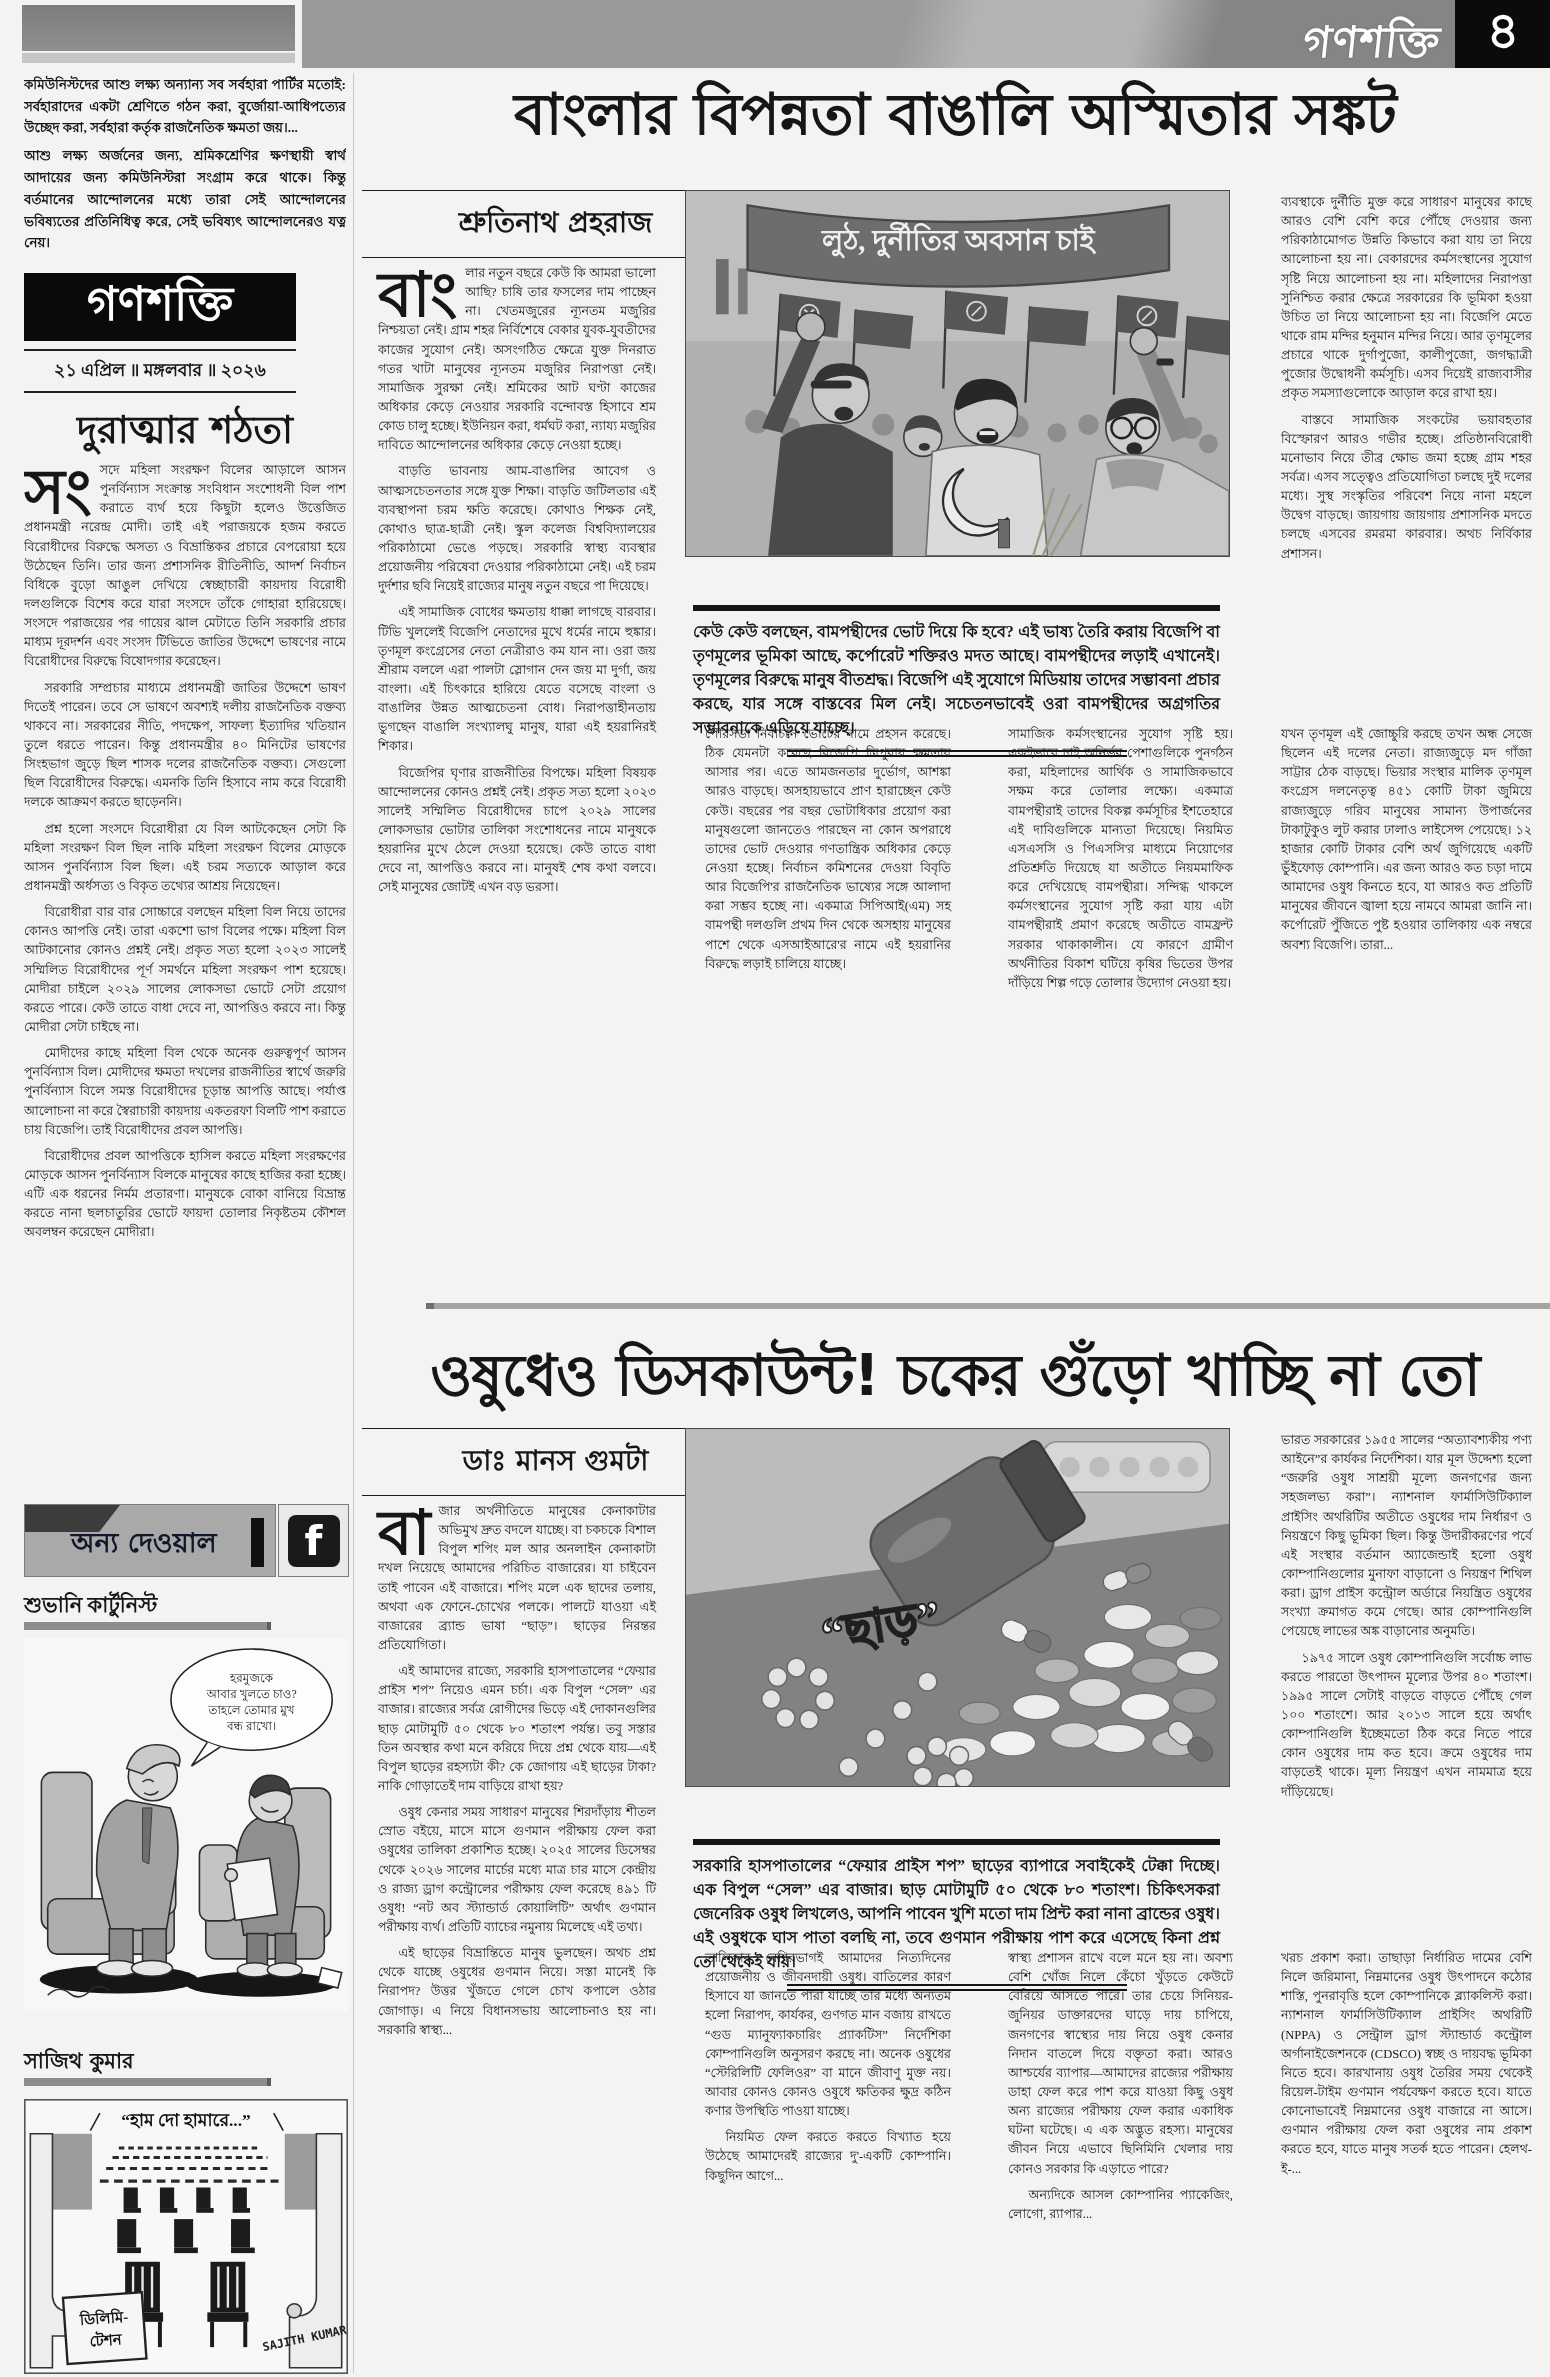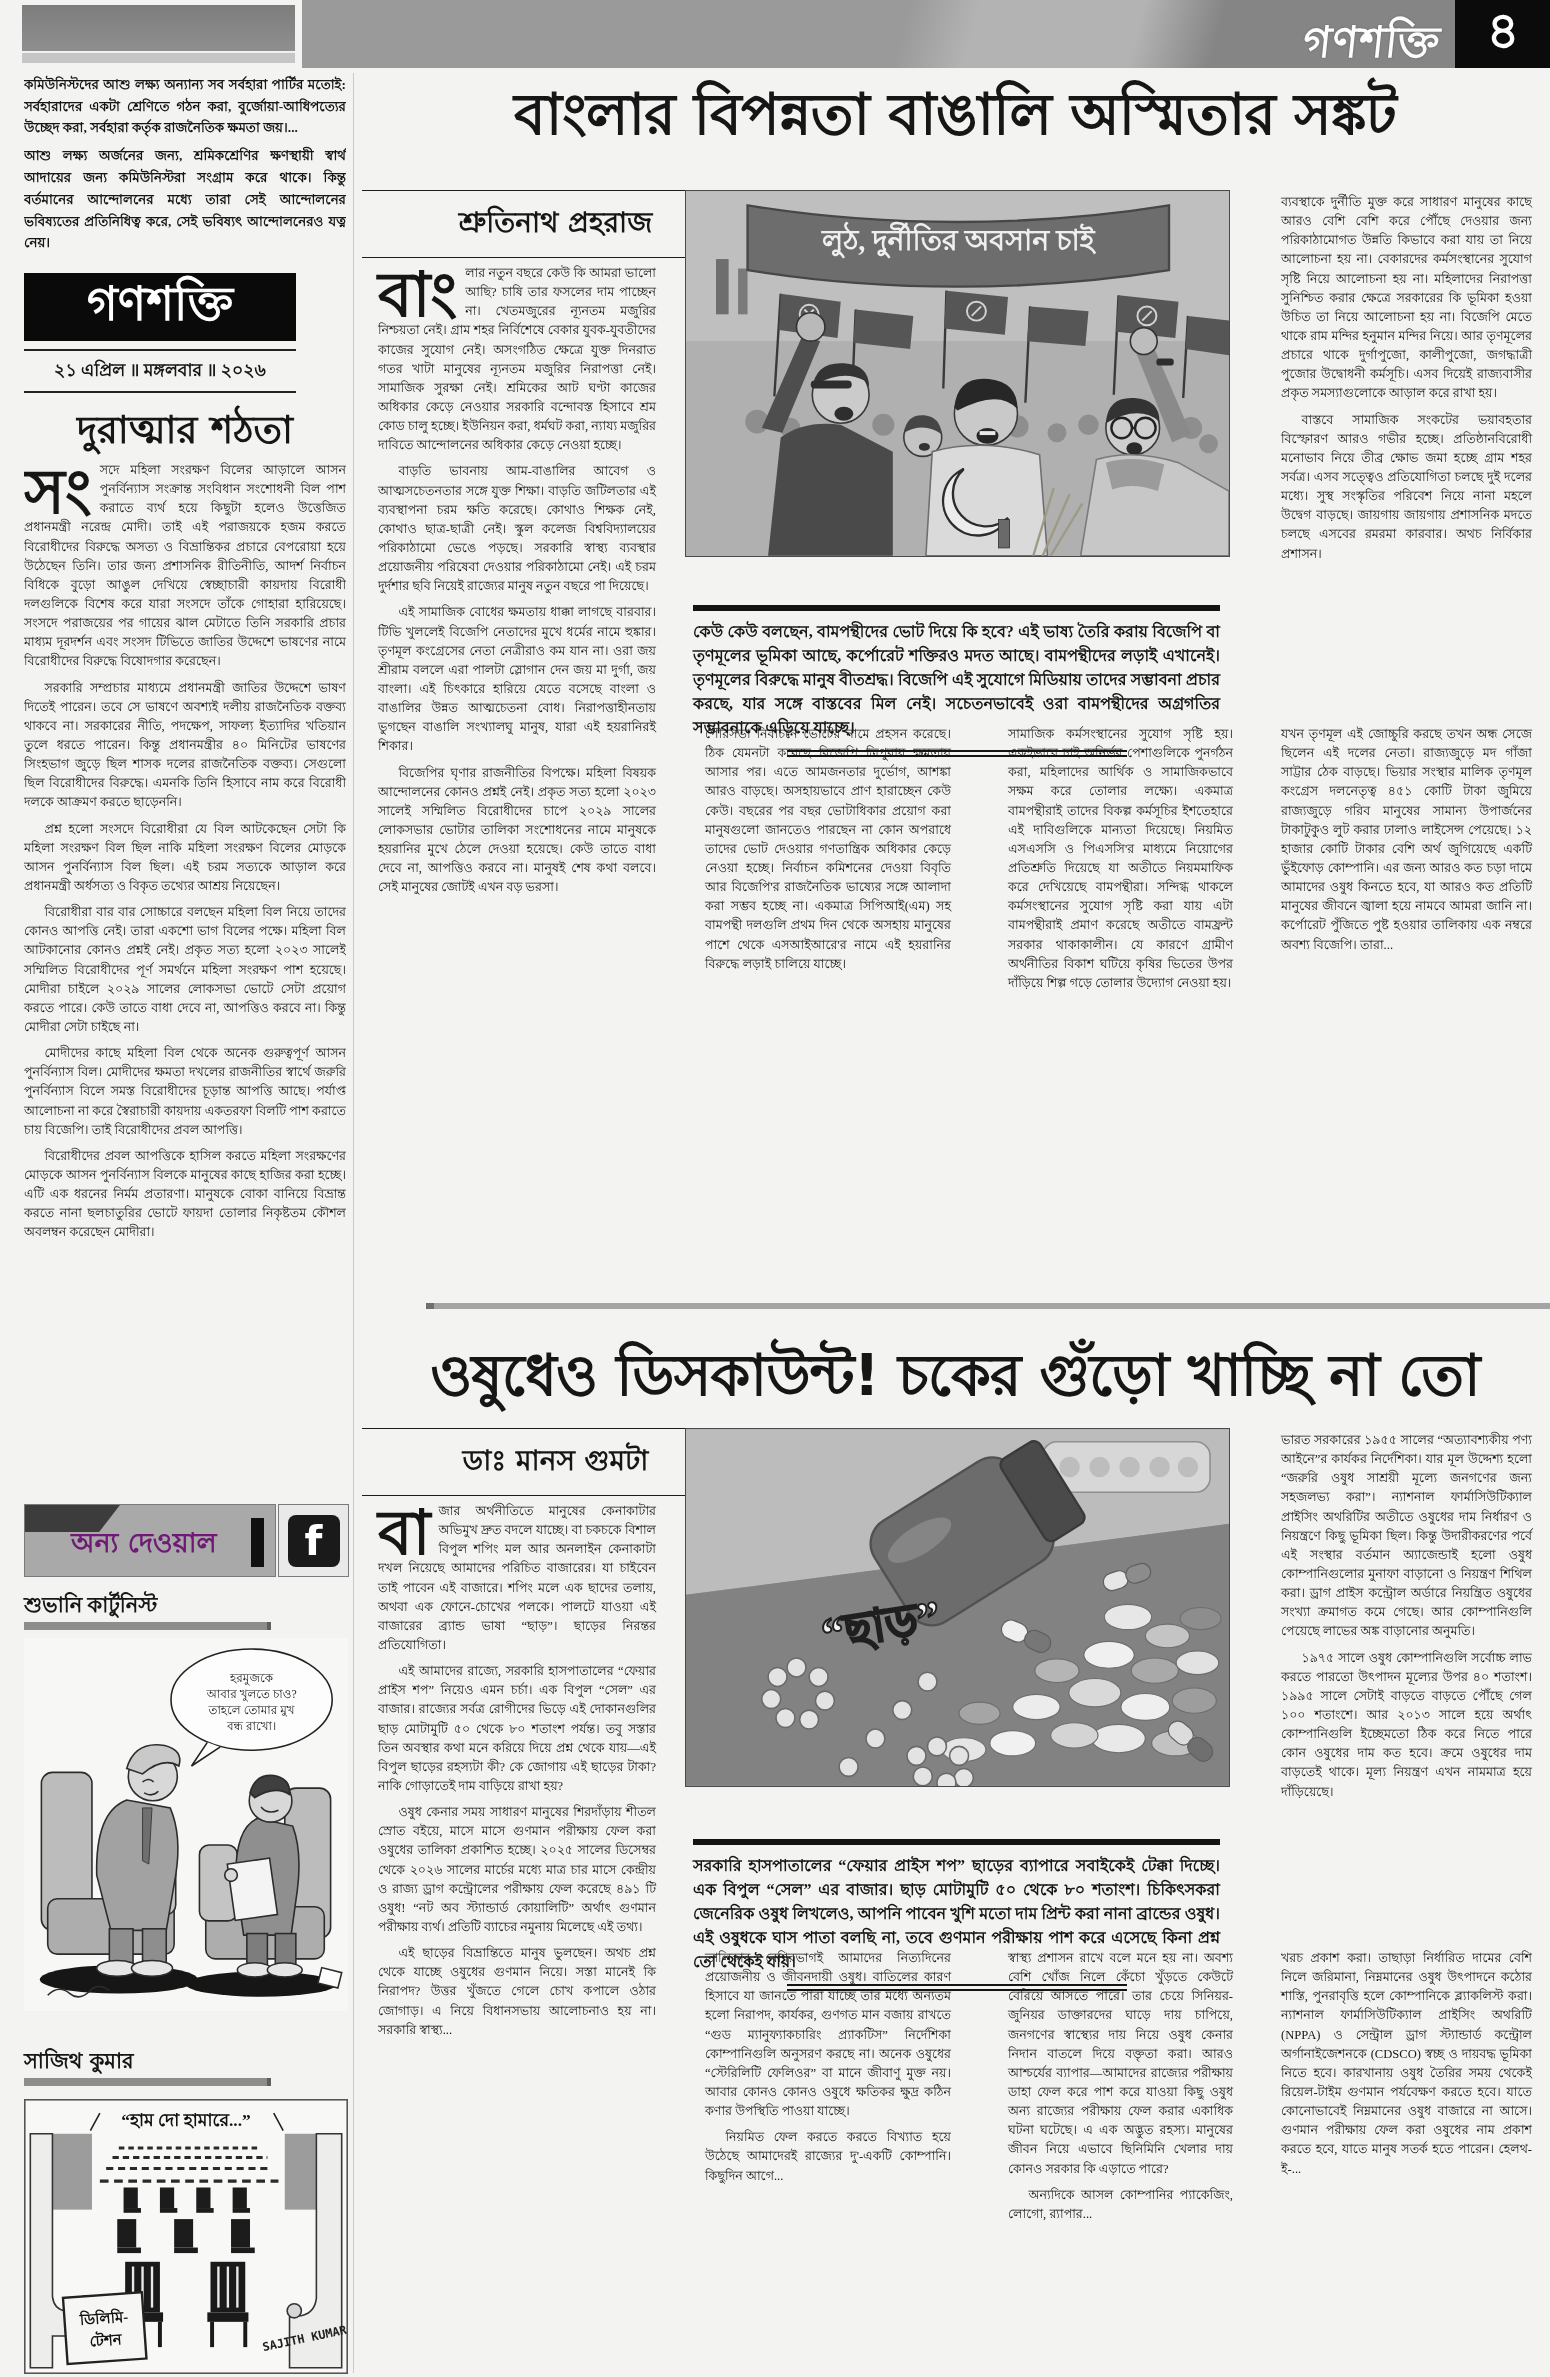--- a/index.html
+++ b/index.html
@@ -35,21 +35,21 @@
   .edit-body p.first{text-indent:0;}
   .dropcap{float:left;font-size:62px;line-height:.82;font-weight:700;margin:6.3px 8px 0 0;
       font-family:"DejaVu Sans",sans-serif;}
 
   .wall-banner{left:24px;top:1504px;width:250px;height:71px;background:#a9a9a9;overflow:hidden;
       border:0.8px solid #7a7a7a;}
   .wall-banner .corner{position:absolute;left:0;top:0;width:95px;height:27px;background:#3c3c3c;
       clip-path:polygon(0 0,100% 0,78% 100%,0 100%);}
   .wall-banner .bar{position:absolute;right:11px;top:12.6px;width:12.6px;height:49px;background:#101010;}
   .wall-banner .t{position:absolute;left:46px;top:17.4px;font-family:"DejaVu Sans",sans-serif;
-      font-size:27px;font-weight:800;color:#701a75;}
+      font-size:27px;font-weight:800;color:#0f172a;}
   .fb-box{left:278px;top:1504px;width:69px;height:71px;background:#e9e9e9;border:0.8px solid #7a7a7a;
       display:flex;align-items:center;justify-content:center;}
   .fb-glyph{width:52px;height:52px;background:#1a1a1a;border-radius:8px;color:#fff;
       display:flex;align-items:center;justify-content:center;font-family:"DejaVu Sans",sans-serif;
       font-size:41px;font-weight:800;}
   .cartoonist{left:24px;width:284px;font-family:"DejaVu Sans",sans-serif;font-size:21px;font-weight:700;}
   .gray-rule{left:24px;width:243px;height:8px;background:#8d8d8d;border-right:4.7px solid #5f5f5f;}
 
   
   .v-divider{left:353px;top:73px;width:0.8px;height:2300px;background:#c9c9c7;}

